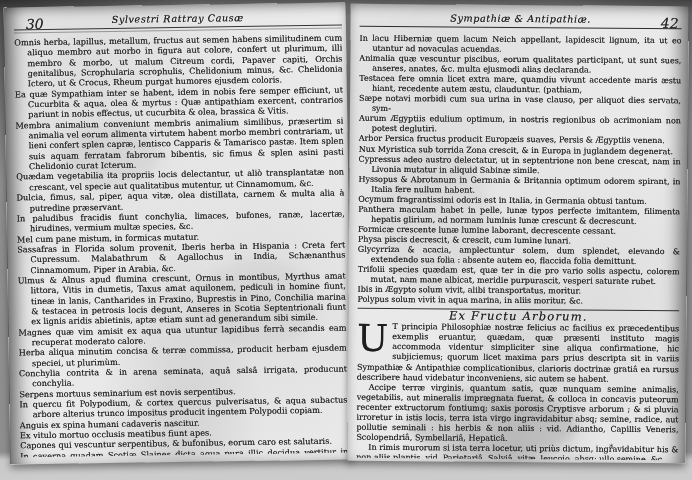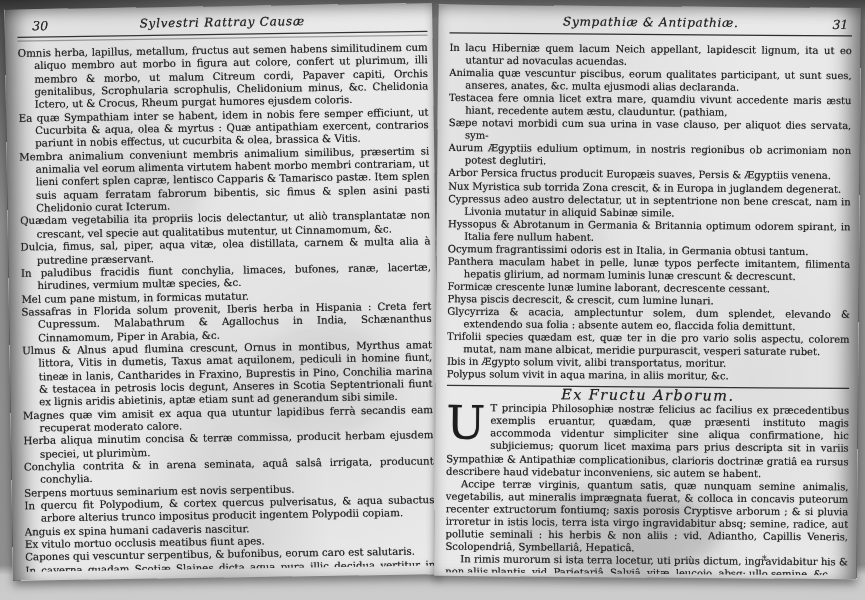--- a/index.html
+++ b/index.html
@@ -37,21 +37,21 @@
                 inset 8px 0 10px -7px rgba(0,0,0,0.22),
                 0 4px 7px rgba(0,0,0,0.40);
   }
   .page-header{position:relative;height:13px;}
   .running-title{
     display:block;text-align:center;font-style:italic;
     font-size:9.6px;letter-spacing:0.6px;color:#242424;
     text-shadow:0 0 0.6px rgba(30,30,30,0.75);
   }
   .page-number{
-    position:absolute;top:1px;font-size:10px;font-style:italic;color:#2a2a2a;
+    position:absolute;top:1px;font-size:14px;font-style:italic;color:#2a2a2a;
     text-shadow:0 0 0.5px rgba(30,30,30,0.7);
   }
   .pn-left{left:12px;}
   .pn-right{right:3px;}
   .header-rule{height:2px;margin:1px 0 4px 0;
     border-top:1.3px solid rgba(28,28,28,0.88);
     border-bottom:1px solid rgba(28,28,28,0.38);}
   .page-right .header-rule{border-bottom:none;border-top:1.5px solid rgba(24,24,24,0.90);margin-bottom:5px;}
   .page-body{
     text-align:justify;color:#242424;overflow:hidden;
@@ -113,21 +113,21 @@
         <p class="para p-hang"><span class="margin-mark">*</span>Capones qui vescuntur serpentibus, &amp; bufonibus, eorum caro est salutaris.</p>
         <p class="para p-hang">In caverna quadam Scotiæ Slaines dicta aqua pura illic decidua vertitur in petram albam Marmoris æmulam.</p>
       </div>
   </div>
 
   <div class="page page-right">
     <div class="stain s3"></div>
     <div class="stain s4"></div>
     <div class="page-header">
       <span class="running-title">Sympathiæ &amp; Antipathiæ.</span>
-      <span class="page-number pn-right">31</span>
+      <span class="page-number pn-right">42</span>
     </div>
     <div class="header-rule"></div>
     <div class="page-body">
         <p class="para p-hang">In lacu Hiberniæ quem lacum Neich appellant, lapidescit lignum, ita ut eo utantur ad novaculas acuendas.</p>
         <p class="para p-hang">Animalia quæ vescuntur piscibus, eorum qualitates participant, ut sunt sues, anseres, anates, &amp;c. multa ejusmodi alias declaranda.</p>
         <p class="para p-hang">Testacea fere omnia licet extra mare, quamdiu vivunt accedente maris æstu hiant, recedente autem æstu, clauduntur. (pathiam,</p>
         <p class="para p-hang">Sæpe notavi morbidi cum sua urina in vase clauso, per aliquot dies servata, sym-</p>
         <p class="para p-hang">Aurum Ægyptiis edulium optimum, in nostris regionibus ob acrimoniam non potest deglutiri.</p>
         <p class="para p-hang">Arbor Persica fructus producit Europæis suaves, Persis &amp; Ægyptiis venena.</p>
         <p class="para p-hang">Nux Myristica sub torrida Zona crescit, &amp; in Europa in juglandem degenerat.</p>

